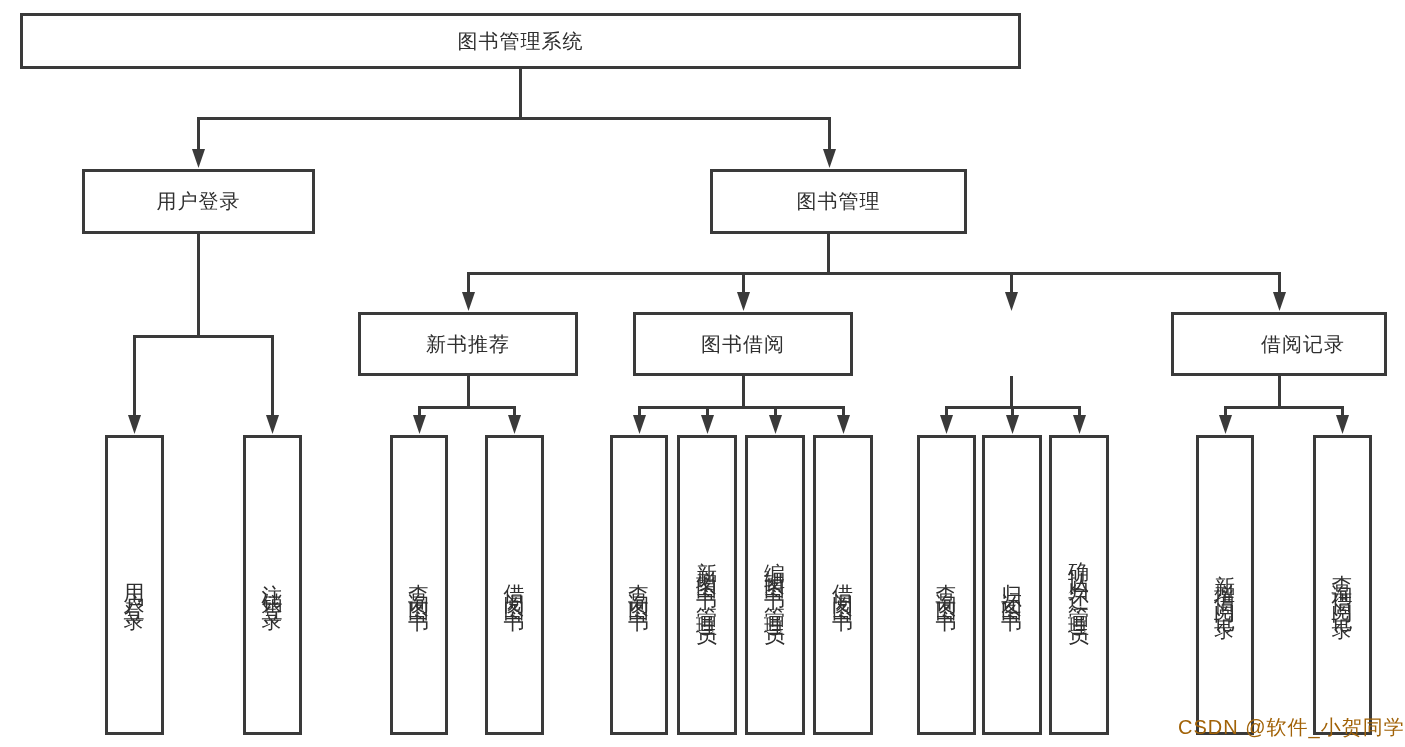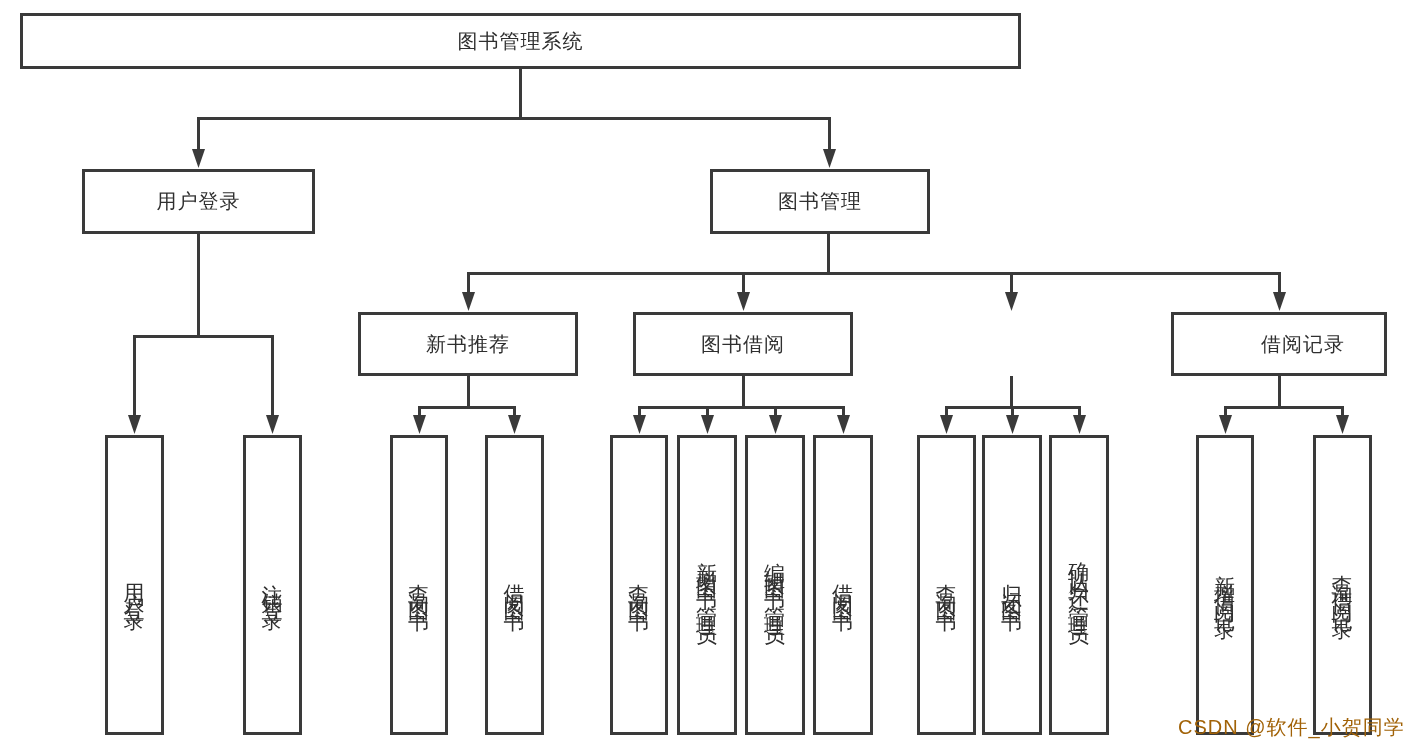--- a/index.html
+++ b/index.html
@@ -31,21 +31,21 @@
     writing-mode: vertical-rl;
     font-size: 21px;
     letter-spacing: 9px;
     line-height: 1.1;
   }
 
   
   #n-root  { left: 20px;   top: 13px;  width: 1001px; height: 56px; }
   
   #n-l2-0  { left: 82px;   top: 169px; width: 233px;  height: 65px; }
-  #n-l2-1  { left: 710px;  top: 169px; width: 220px;  height: 65px; }
+  #n-l2-1  { left: 710px;  top: 169px; width: 257px;  height: 65px; }
   
   #n-l3-0  { left: 358px;  top: 312px; width: 220px;  height: 64px; }
   #n-l3-1  { left: 633px;  top: 312px; width: 220px;  height: 64px; }
   #n-l3-2  { left: 903px;  top: 312px; width: 216px;  height: 64px; }
   #n-l3-3  { left: 1171px; top: 312px; width: 216px;  height: 64px; padding-left: 48px; }
   
   .leaf    { top: 435px; height: 300px; }
   #leaf-0  { left: 105px;  width: 59px; }
   #leaf-1  { left: 243px;  width: 59px; }
   #leaf-2  { left: 390px;  width: 58px; }

